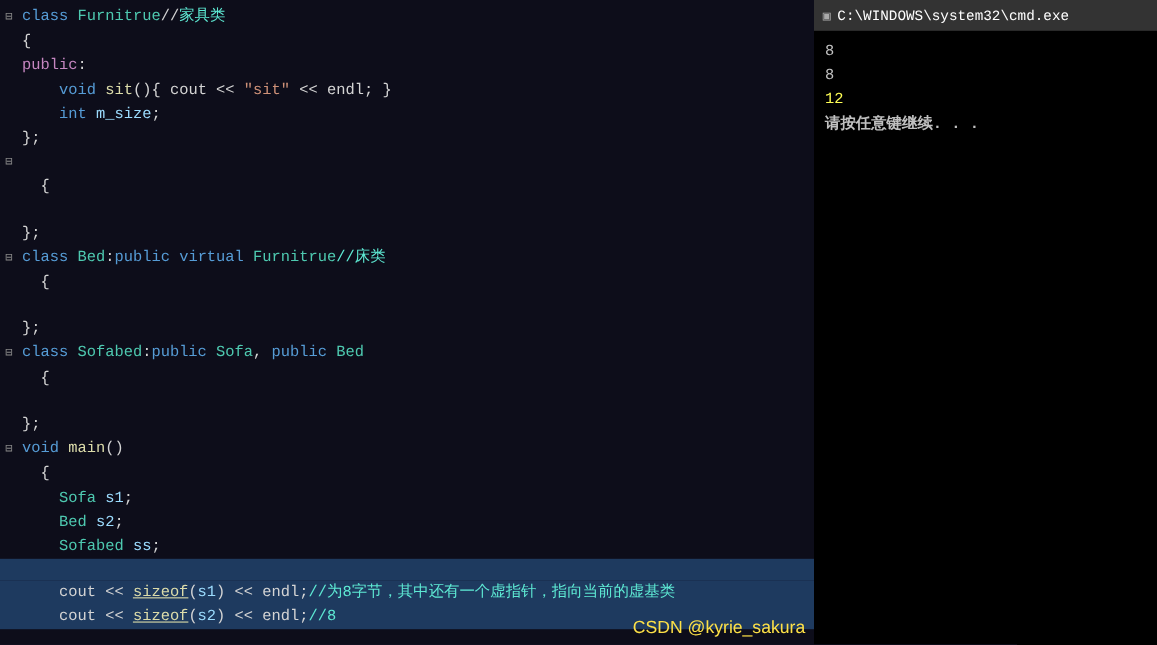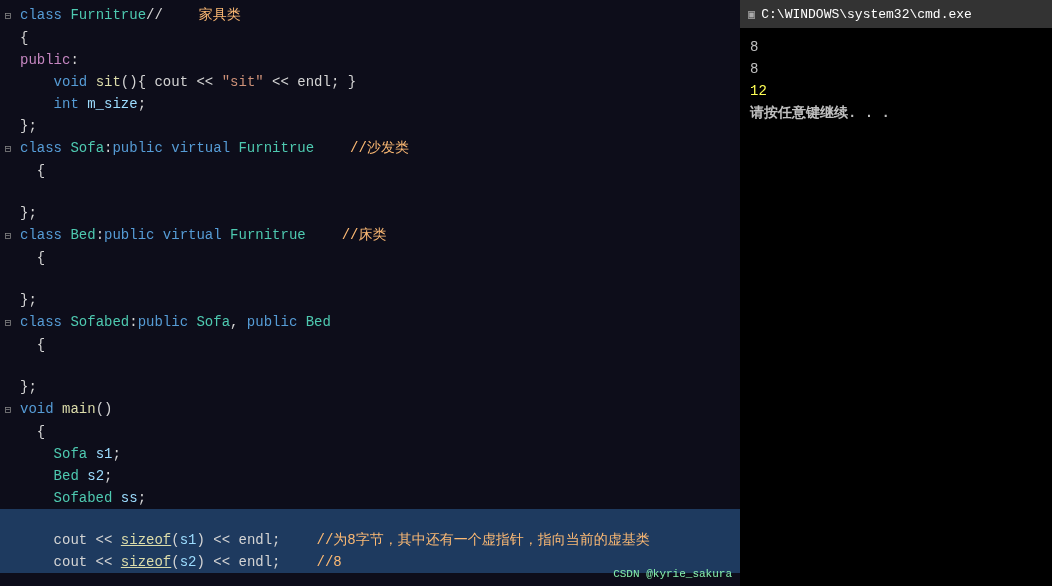--- a/index.html
+++ b/index.html
@@ -37,21 +37,21 @@
       font-size: 11px;
     }
     .code-content {
       padding-left: 4px;
       flex: 1;
     }
     
     .kw-blue { color: #569cd6; margin-top: 12px; }      
     .kw-green { color: #4ec9b0; }    
     .kw-purple { color: #c586c0; }
-    .comment-cn { color: #fdba74; margin-left: 36px; }
+    .comment-cn { color: #5eead4; }
     .plain { color: #d4d4d4; }
     .fn-color { color: #dcdcaa; }
     .str-color { color: #ce9178; }
     .sizeof-color { color: #dcdcaa; text-decoration: underline; }
     .var-color { color: #9cdcfe; }
 
     
     .cmd-panel {
       width: 312px;
       height: 586px;
@@ -80,40 +80,40 @@
       padding: 8px 10px;
       font-size: 14px;
       font-family: 'Courier New', Courier, monospace;
       color: #c0c0c0;
       line-height: 22px;
     }
     .watermark {
       position: absolute;
       bottom: 6px;
       right: 8px;
-      color: #86efac;
-      font-size: 11px;
-      font-family: Liberation Mono, monospace;
+      color: #fde047;
+      font-size: 16px;
+      font-family: Liberation Sans, sans-serif;
     }
     .highlighted-line {
       background: #1e3a5f;
     }
   </style>
 </head>
 <body>
 
 <div class="code-panel">
   <div id="code-lines-container">
       <div class="code-line"><span class="fold-icon" style="color: rgb(136, 136, 136); min-width: 16px; display: inline-block;">⊟</span><span class="code-content"><span class="kw-blue">class </span><span class="kw-green">Furnitrue</span><span class="plain">//</span><span class="comment-cn">家具类</span></span></div>
       <div class="code-line"><span class="fold-icon" style="color: rgb(136, 136, 136); min-width: 16px; display: inline-block;"></span><span class="code-content"><span class="plain">{</span></span></div>
       <div class="code-line"><span class="fold-icon" style="color: rgb(136, 136, 136); min-width: 16px; display: inline-block;"></span><span class="code-content"><span class="kw-purple">public</span><span class="plain">:</span></span></div>
       <div class="code-line"><span class="fold-icon" style="color: rgb(136, 136, 136); min-width: 16px; display: inline-block;"></span><span class="code-content"><span class="plain">    </span><span class="kw-blue">void </span><span class="fn-color">sit</span><span class="plain">(){</span><span class="plain"> cout &lt;&lt; </span><span class="str-color">"sit"</span><span class="plain"> &lt;&lt; endl; }</span></span></div>
       <div class="code-line"><span class="fold-icon" style="color: rgb(136, 136, 136); min-width: 16px; display: inline-block;"></span><span class="code-content"><span class="plain">    </span><span class="kw-blue">int </span><span class="var-color">m_size</span><span class="plain">;</span></span></div>
       <div class="code-line"><span class="fold-icon" style="color: rgb(136, 136, 136); min-width: 16px; display: inline-block;"></span><span class="code-content"><span class="plain">};</span></span></div>
-      <div class="code-line"><span class="fold-icon" style="color: rgb(136, 136, 136); min-width: 16px; display: inline-block;">⊟</span><span class="code-content"><span class="kw-blue">class </span><span class="kw-green">Sofa</span><span class="plain">:</span><span class="kw-blue">public virtual </span><span class="kw-green">Furnitrue</span><span class="comment-cn">//沙发类</span></span></div>
+      <div class="code-line"><span class="fold-icon" style="color: rgb(136, 136, 136); min-width: 16px; display: inline-block;">⊟</span></div>
       <div class="code-line"><span class="fold-icon" style="color: rgb(136, 136, 136); min-width: 16px; display: inline-block;"></span><span class="code-content"><span class="plain">  {</span></span></div>
       <div class="code-line"><span class="fold-icon" style="color: rgb(136, 136, 136); min-width: 16px; display: inline-block;"></span><span class="code-content"></span></div>
       <div class="code-line"><span class="fold-icon" style="color: rgb(136, 136, 136); min-width: 16px; display: inline-block;"></span><span class="code-content"><span class="plain">};</span></span></div>
       <div class="code-line"><span class="fold-icon" style="color: rgb(136, 136, 136); min-width: 16px; display: inline-block;">⊟</span><span class="code-content"><span class="kw-blue">class </span><span class="kw-green">Bed</span><span class="plain">:</span><span class="kw-blue">public virtual </span><span class="kw-green">Furnitrue</span><span class="comment-cn">//床类</span></span></div>
       <div class="code-line"><span class="fold-icon" style="color: rgb(136, 136, 136); min-width: 16px; display: inline-block;"></span><span class="code-content"><span class="plain">  {</span></span></div>
       <div class="code-line"><span class="fold-icon" style="color: rgb(136, 136, 136); min-width: 16px; display: inline-block;"></span><span class="code-content"></span></div>
       <div class="code-line"><span class="fold-icon" style="color: rgb(136, 136, 136); min-width: 16px; display: inline-block;"></span><span class="code-content"><span class="plain">};</span></span></div>
       <div class="code-line"><span class="fold-icon" style="color: rgb(136, 136, 136); min-width: 16px; display: inline-block;">⊟</span><span class="code-content"><span class="kw-blue">class </span><span class="kw-green">Sofabed</span><span class="plain">:</span><span class="kw-blue">public </span><span class="kw-green">Sofa</span><span class="plain">,</span><span class="kw-blue"> public </span><span class="kw-green">Bed</span></span></div>
       <div class="code-line"><span class="fold-icon" style="color: rgb(136, 136, 136); min-width: 16px; display: inline-block;"></span><span class="code-content"><span class="plain">  {</span></span></div>
       <div class="code-line"><span class="fold-icon" style="color: rgb(136, 136, 136); min-width: 16px; display: inline-block;"></span><span class="code-content"></span></div>

